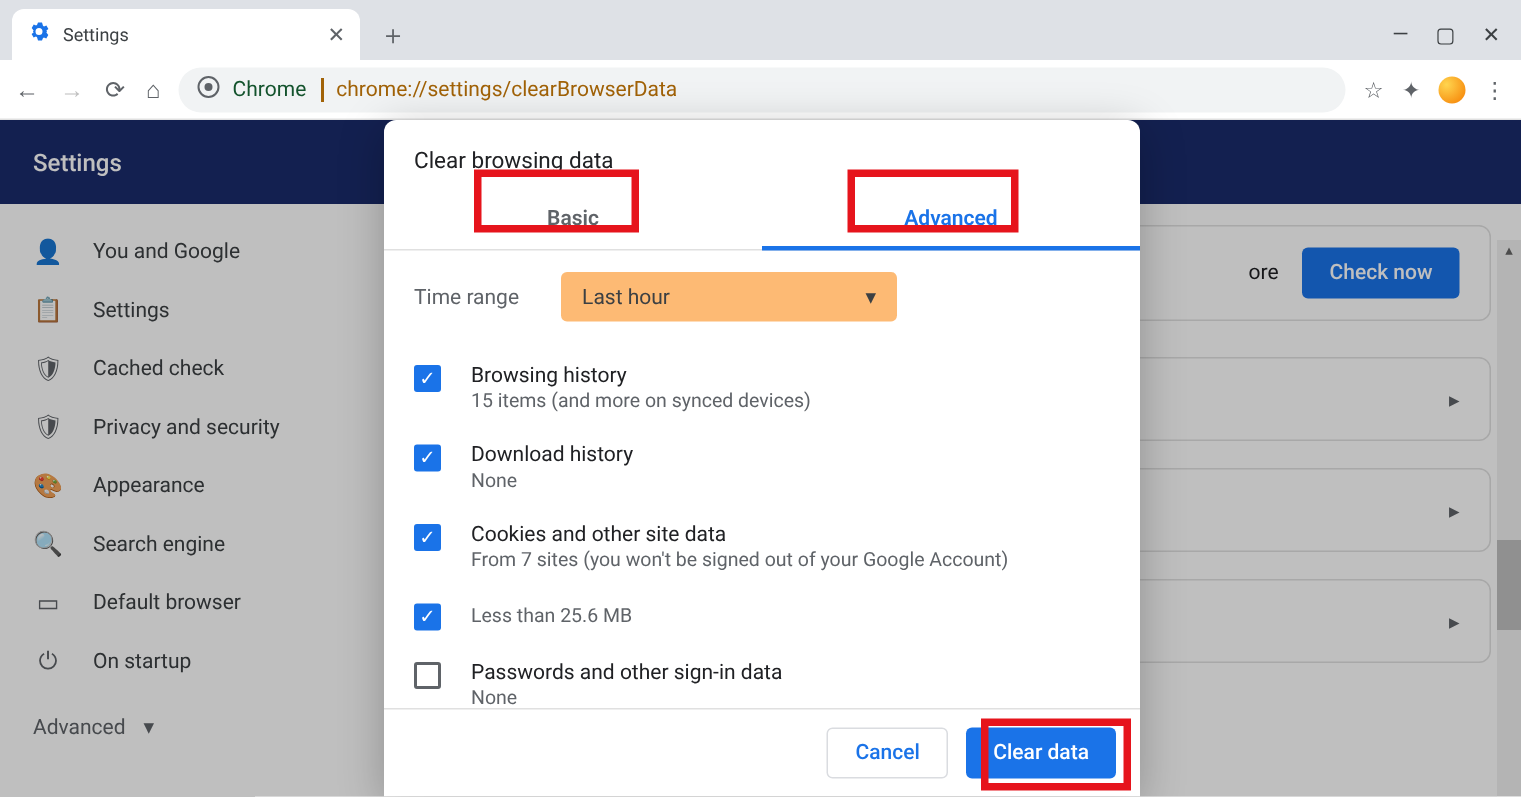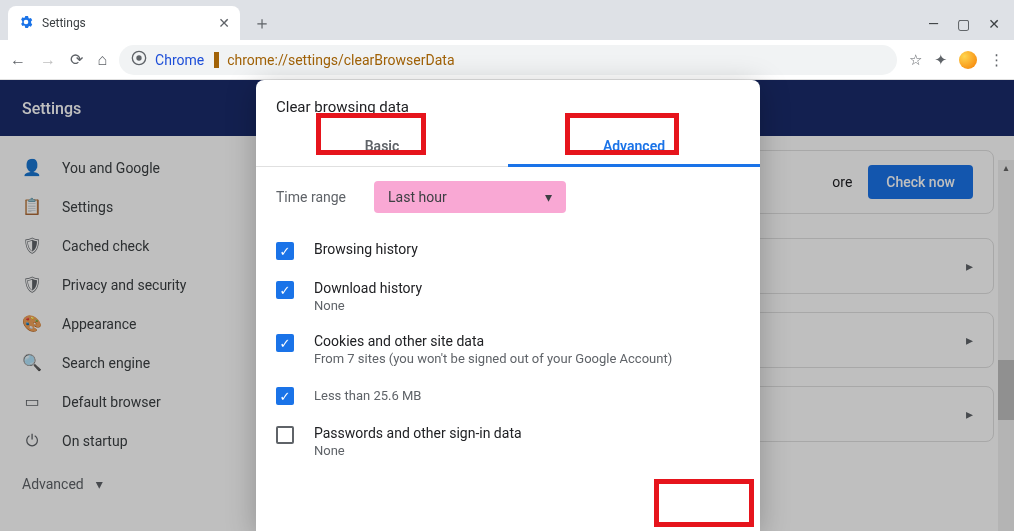--- a/index.html
+++ b/index.html
@@ -13,21 +13,21 @@
 .tab-close { color: #5f6368; cursor: pointer; }
 .newtab { width: 28px; height: 28px; display: flex; align-items: center; justify-content: center; color: #5f6368; margin-left: 8px; margin-bottom: 3px; cursor: pointer; font-size: 18px; }
 .wincontrols { margin-left: auto; display: flex; gap: 18px; padding: 0 14px 8px 0; color: #3c4043; }
 .wincontrols span { cursor: pointer; font-size: 14px; }
 
 .toolbar { height: 40px; background: #fff; display: flex; align-items: center; padding: 0 10px; gap: 12px; border-bottom: 1px solid #e0e0e0; }
 .nav-icons { display: flex; gap: 14px; color: #5f6368; }
 .nav-icons .disabled { color: #bfbfbf; }
 .nav-icons span { cursor: pointer; font-size: 16px; }
 .omnibox { flex: 1; height: 30px; background: #f1f3f4; border-radius: 15px; display: flex; align-items: center; padding: 0 12px; gap: 8px; color: #5f6368; font-size: 14px; }
-.omnibox .chrome-label { color: #1d4ed8; border-right: 5px solid #a16207; padding-right: 10px; }
+.omnibox .chrome-label { color: #14532d; border-right: 2px solid #a16207; padding-right: 10px; }
 .omnibox .url { color: #a16207; }
 .right-icons { display: flex; gap: 12px; align-items: center; color: #5f6368; }
 .right-icons span { cursor: pointer; font-size: 15px; }
 
 
 .page { position: relative; height: 451px; background: #fff; }
 .page-header { height: 56px; background: #1a2b6b; color: #fff; display: flex; align-items: center; padding: 0 22px; font-size: 16px; font-weight: 500; }
 .sidebar { position: absolute; top: 56px; left: 0; width: 256px; padding-top: 12px; }
 .sidebar-item { display: flex; align-items: center; gap: 20px; padding: 10px 22px; color: #3c4043; font-size: 14px; cursor: pointer; }
 .sidebar-item .mi { width: 20px; text-align: center; color: #5f6368; font-size: 16px; }
@@ -46,21 +46,21 @@
 .dialog-title { padding: 18px 20px 10px; font-size: 15px; color: #202124; }
 .tabs { display: flex; border-bottom: 1px solid #e0e0e0; }
 .tabbtn { flex: 1; text-align: center; padding: 12px 0; font-size: 14px; font-weight: 600; color: #5f6368; cursor: pointer; position: relative; }
 .tabbtn.active { color: #1a73e8; }
 .tabbtn.active::after { content: ""; position: absolute; left: 0; right: 0; bottom: -1px; height: 3px; background: #1a73e8; }
 .redbox { border: 5px solid #e6141c; position: absolute; pointer-events: none; }
 
 .dialog-body { flex: 1; overflow-y: auto; padding: 14px 20px 8px; position: relative; }
 .timerange-row { display: flex; align-items: center; gap: 28px; margin-bottom: 18px; }
 .timerange-row .lbl { color: #5f6368; font-size: 14px; }
-.select { background: #f9a8d4; border-radius: 4px; padding: 8px 14px; width: 192px; display: flex; align-items: center; justify-content: space-between; color: #3c4043; cursor: pointer; font-size: 14px; }
+.select { background: #fdba74; border-radius: 4px; padding: 8px 14px; width: 224px; display: flex; align-items: center; justify-content: space-between; color: #3c4043; cursor: pointer; font-size: 14px; }
 .checkrow { display: flex; gap: 20px; padding: 10px 0; cursor: pointer; }
 .checkbox { width: 18px; height: 18px; border-radius: 2px; flex-shrink: 0; margin-top: 1px; display: flex; align-items: center; justify-content: center; font-size: 13px; }
 .checkbox.checked { background: #1a73e8; color: #fff; }
 .checkbox.unchecked { border: 2px solid #5f6368; background: #fff; }
 .checkrow .texts .t1 { color: #202124; font-size: 14px; }
 .checkrow .texts .t2 { color: #5f6368; font-size: 13px; margin-top: 2px; }
 
 .dialog-footer { border-top: 1px solid #e0e0e0; padding: 12px 16px; display: flex; justify-content: flex-end; gap: 12px; }
 .btn-text { background: #fff; border: 1px solid #dadce0; color: #1a73e8; padding: 8px 18px; border-radius: 4px; font-weight: 500; font-size: 14px; cursor: pointer; }
 
@@ -197,20 +197,21 @@
       <div class="select">
         <span>Last hour</span>
         <span>▾</span>
       </div>
     </div>
 
     <div class="checkrow">
       <div class="checkbox checked">✓</div>
       <div class="texts">
           <div class="t1">Browsing history</div>
+          <div class="t2">15 items (and more on synced devices)</div>
         </div>
     </div>
     <div class="checkrow">
       <div class="checkbox checked">✓</div>
       <div class="texts">
           <div class="t1">Download history</div>
           <div class="t2">None</div>
         </div>
     </div>
     <div class="checkrow">
@@ -228,17 +229,21 @@
     </div>
     <div class="checkrow">
       <div class="checkbox unchecked"></div>
       <div class="texts">
           <div class="t1">Passwords and other sign-in data</div>
           <div class="t2">None</div>
         </div>
     </div>
   </div>
 
+  <div class="dialog-footer">
+    <span class="btn-text">Cancel</span>
+    <span class="btn-primary">Clear data</span>
+  </div>
 </div>
 
 <div class="redbox" style="top:113px; left:316px; width:110px; height:42px;"></div>
 <div class="redbox" style="top:113px; left:565px; width:114px; height:42px;"></div>
 <div class="redbox" style="top:479px; left:654px; width:100px; height:48px;"></div>
 
 </body></html>

